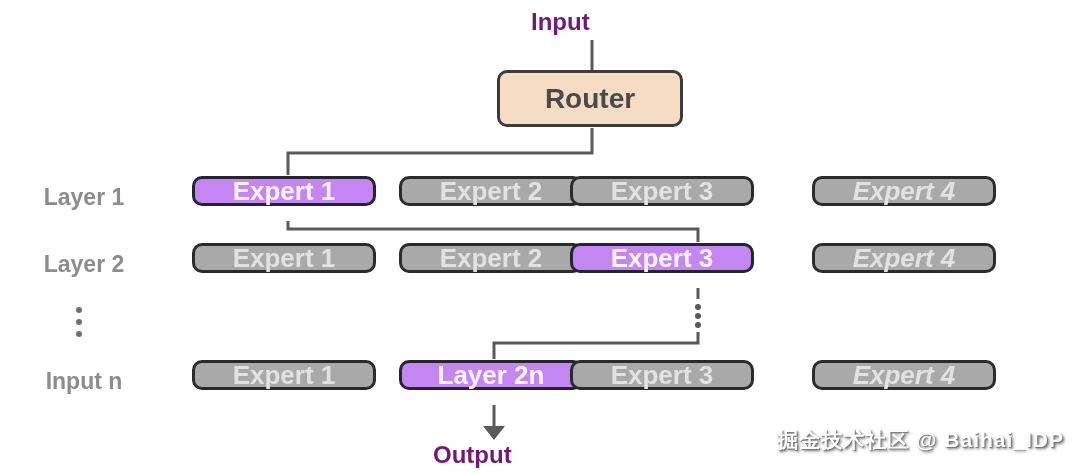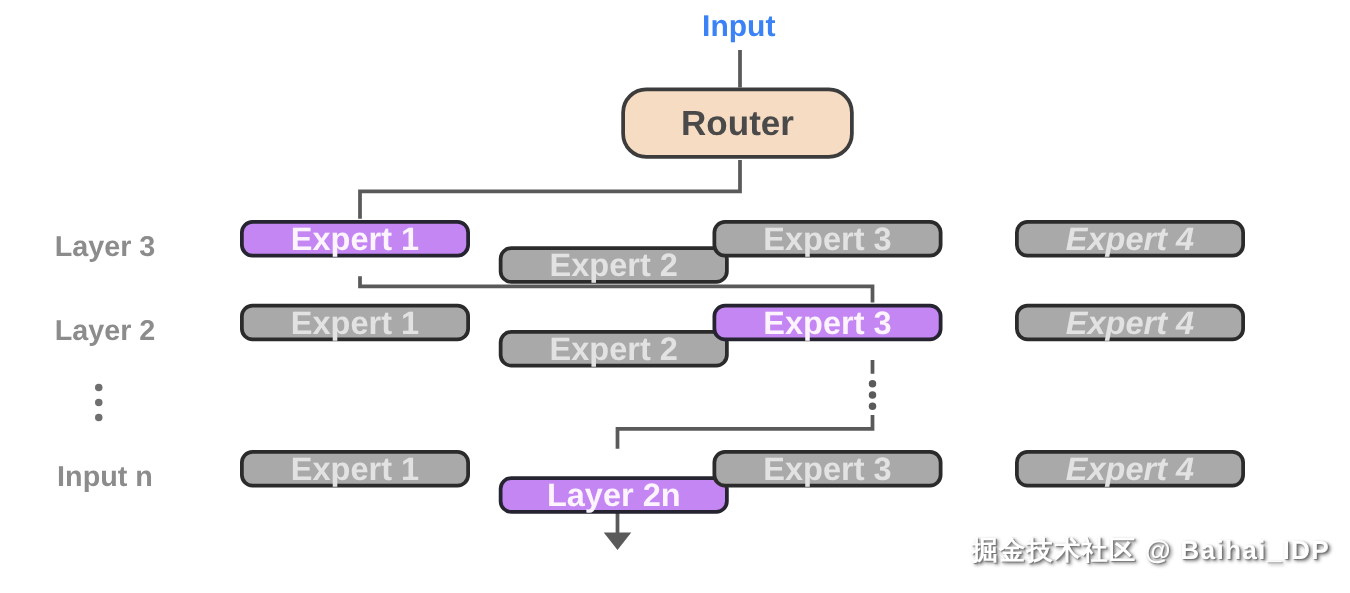--- a/index.html
+++ b/index.html
@@ -20,36 +20,36 @@
     stroke: var(--connector, #5a5a5a);
     stroke-width: 3;
   }
   svg.connectors circle.dot { fill: var(--connector, #5a5a5a); }
   svg.connectors circle.ellipsis-dot { fill: #6f6f6f; }
   svg.connectors polygon.head { fill: var(--connector, #5a5a5a); }
 
   .io-label {
     position: absolute;
     width: 120px;
-    text-align: center;
+    text-align: left;
     font-size: 24px;
     font-weight: bold;
-    color: #3b82f6;
+    color: #701a75;
   }
   .input-label  { left: 531px; top: 8px; }
   .output-label { left: 433px; top: 441px; }
 
   .router {
     position: absolute;
     left: 497px; top: 70px;
     width: 186px; height: 57px;
     box-sizing: border-box;
     background: var(--router, #f5dcc2);
     border: 3px solid #3c3c3c;
-    border-radius: 20px;
+    border-radius: 10px;
     display: flex; align-items: center; justify-content: center;
     font-size: 28px; font-weight: bold; color: #4a4a4a;
   }
 
   .layer-label {
     position: absolute;
     left: 24px; width: 120px;
     text-align: center;
     font-size: 23px; font-weight: bold;
     color: #8c8c8c;
@@ -71,21 +71,21 @@
   }
   .expert.active {
     background: var(--active, #c386f2);
     border-color: #262430;
     color: #fdf4ff;
   }
   .r0 { top: 176px; }
   .r1 { top: 243px; }
   .r2 { top: 360px; }
   .c0 { left: 192px; }
-  .c1 { left: 399px; margin-top: 21px; }
+  .c1 { left: 399px; }
   .c2 { left: 570px; text-align: center; }
   .c3 { left: 812px; font-style: italic; }
 
   .watermark {
     position: absolute;
     right: 16px; bottom: 20px;
     font-size: 21px; font-weight: bold;
     color: #ffffff;
     text-shadow: 2px 2px 3px rgba(110,110,110,0.95), 1px 1px 1px rgba(90,90,90,0.8);
     letter-spacing: 1px;
@@ -109,34 +109,35 @@
     <polygon class="head" points="483,426 505,426 494,440"></polygon>
     <circle class="ellipsis-dot" cx="79" cy="310" r="3"></circle>
     <circle class="ellipsis-dot" cx="79" cy="322" r="3"></circle>
     <circle class="ellipsis-dot" cx="79" cy="334" r="3"></circle>
   </svg>
 
   <div class="io-label input-label">Input</div>
 
   <div class="router">Router</div>
 
-  <div class="layer-label ll-0">Layer 3</div>
+  <div class="layer-label ll-0">Layer 1</div>
   <div class="expert r0 c0 active">Expert 1</div>
   <div class="expert r0 c1">Expert 2</div>
   <div class="expert r0 c2">Expert 3</div>
   <div class="expert r0 c3">Expert 4</div>
 
   <div class="layer-label ll-1">Layer 2</div>
   <div class="expert r1 c0">Expert 1</div>
   <div class="expert r1 c1">Expert 2</div>
   <div class="expert r1 c2 active">Expert 3</div>
   <div class="expert r1 c3">Expert 4</div>
 
   <div class="layer-label ll-2">Input n</div>
   <div class="expert r2 c0">Expert 1</div>
   <div class="expert r2 c1 active">Layer 2n</div>
   <div class="expert r2 c2">Expert 3</div>
   <div class="expert r2 c3">Expert 4</div>
 
+  <div class="io-label output-label">Output</div>
 
   <div class="watermark">掘金技术社区 @ Baihai_IDP</div>
 
 </div>
 
 </body></html>

